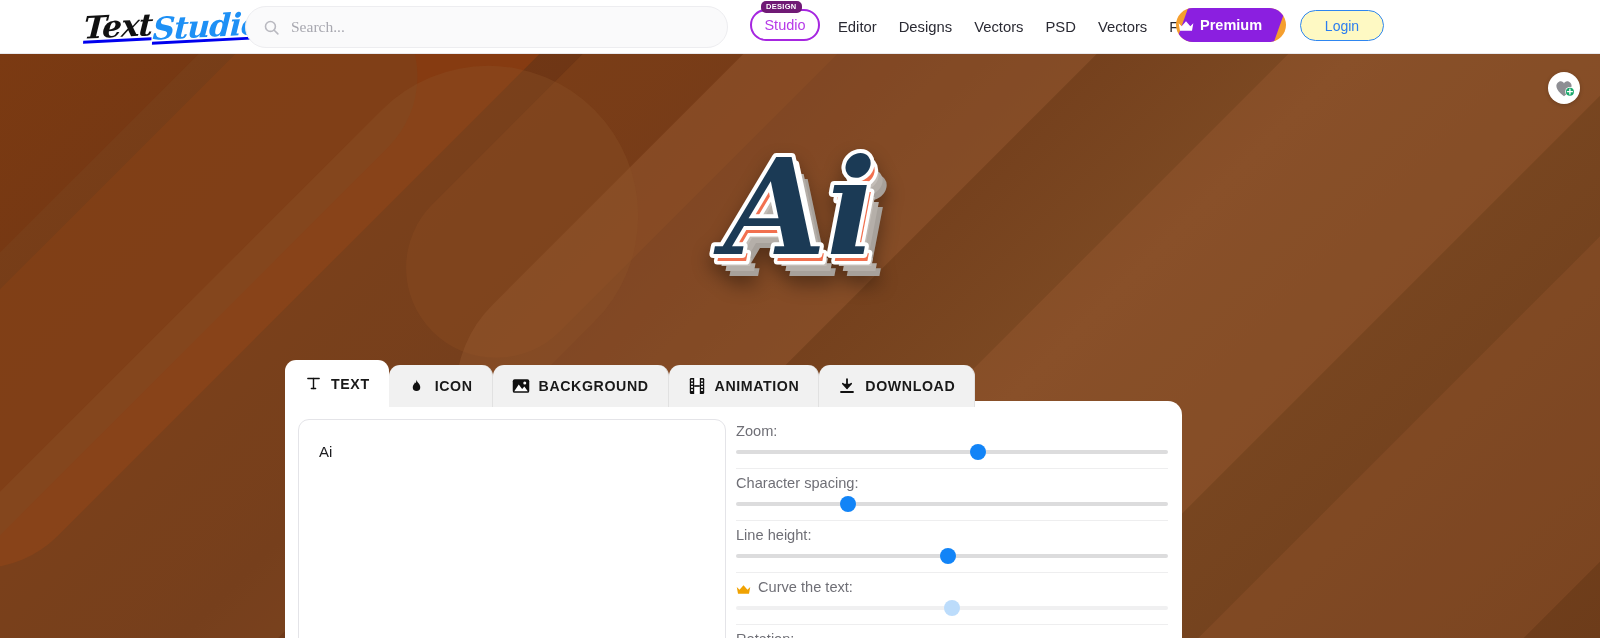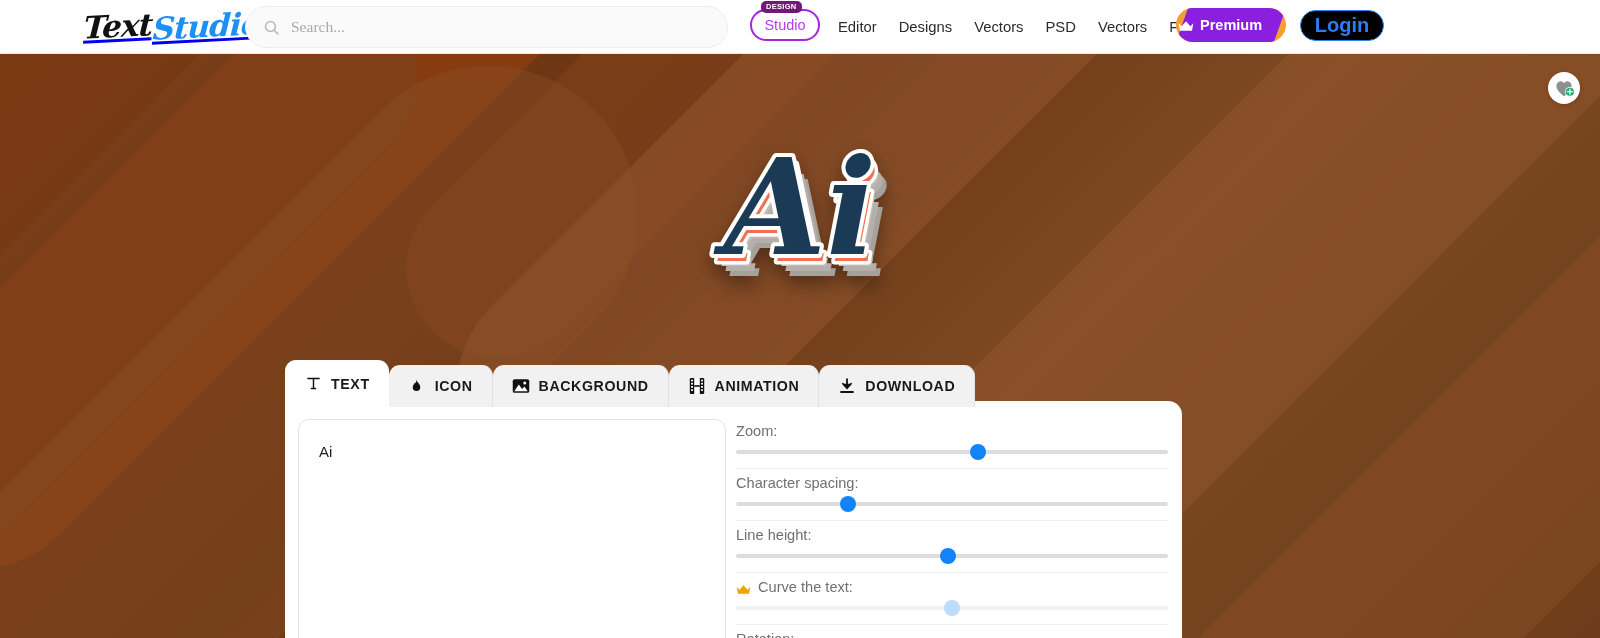--- a/index.html
+++ b/index.html
@@ -99,23 +99,23 @@
     display: flex; align-items: center; gap: 6px;
     padding-left: 2px;
   }
   .crown-ico { width: 16px; height: 12px; }
 
   .login-btn {
     position: absolute; left: 1300px; top: 10px;
     width: 84px; height: 31px;
     border: 1.6px solid #2e86f0;
     border-radius: 16px;
-    background: #000000;
-    color: #2b7df0; font-size: 20px;
-    display: flex; align-items: center; justify-content: center; font-weight: bold;
+    background: #fef9c3;
+    color: #2b7df0; font-size: 14px;
+    display: flex; align-items: center; justify-content: center;
   }
 
   
   .canvas {
     position: absolute; top: 54px; left: 0;
     width: 1600px; height: 584px;
     background: #5e3318;
     overflow: hidden;
   }
   .bg-base {

